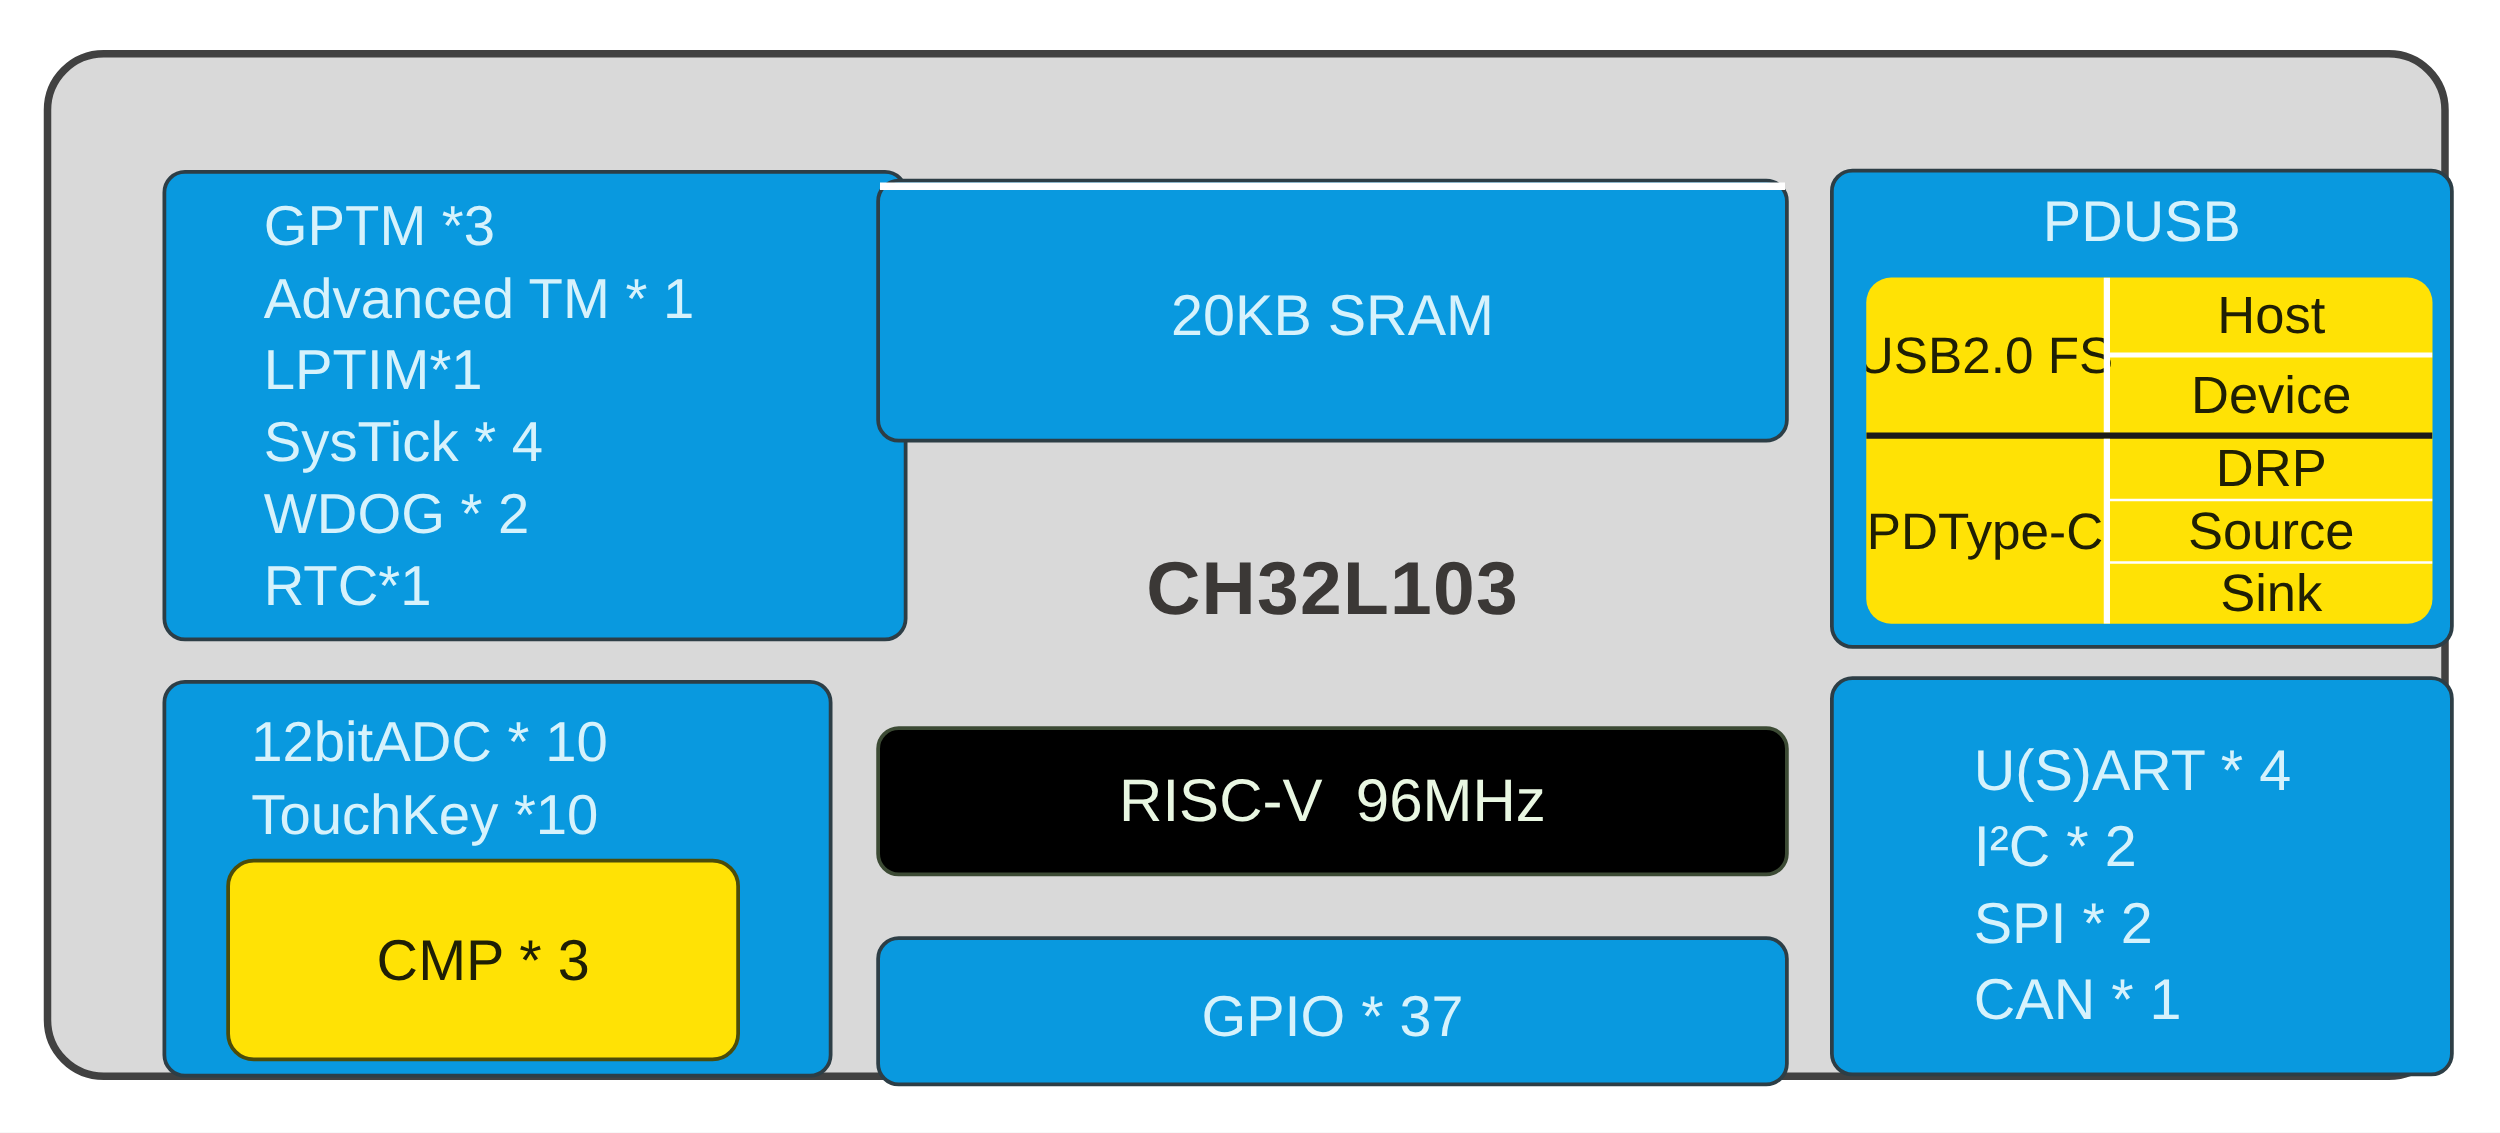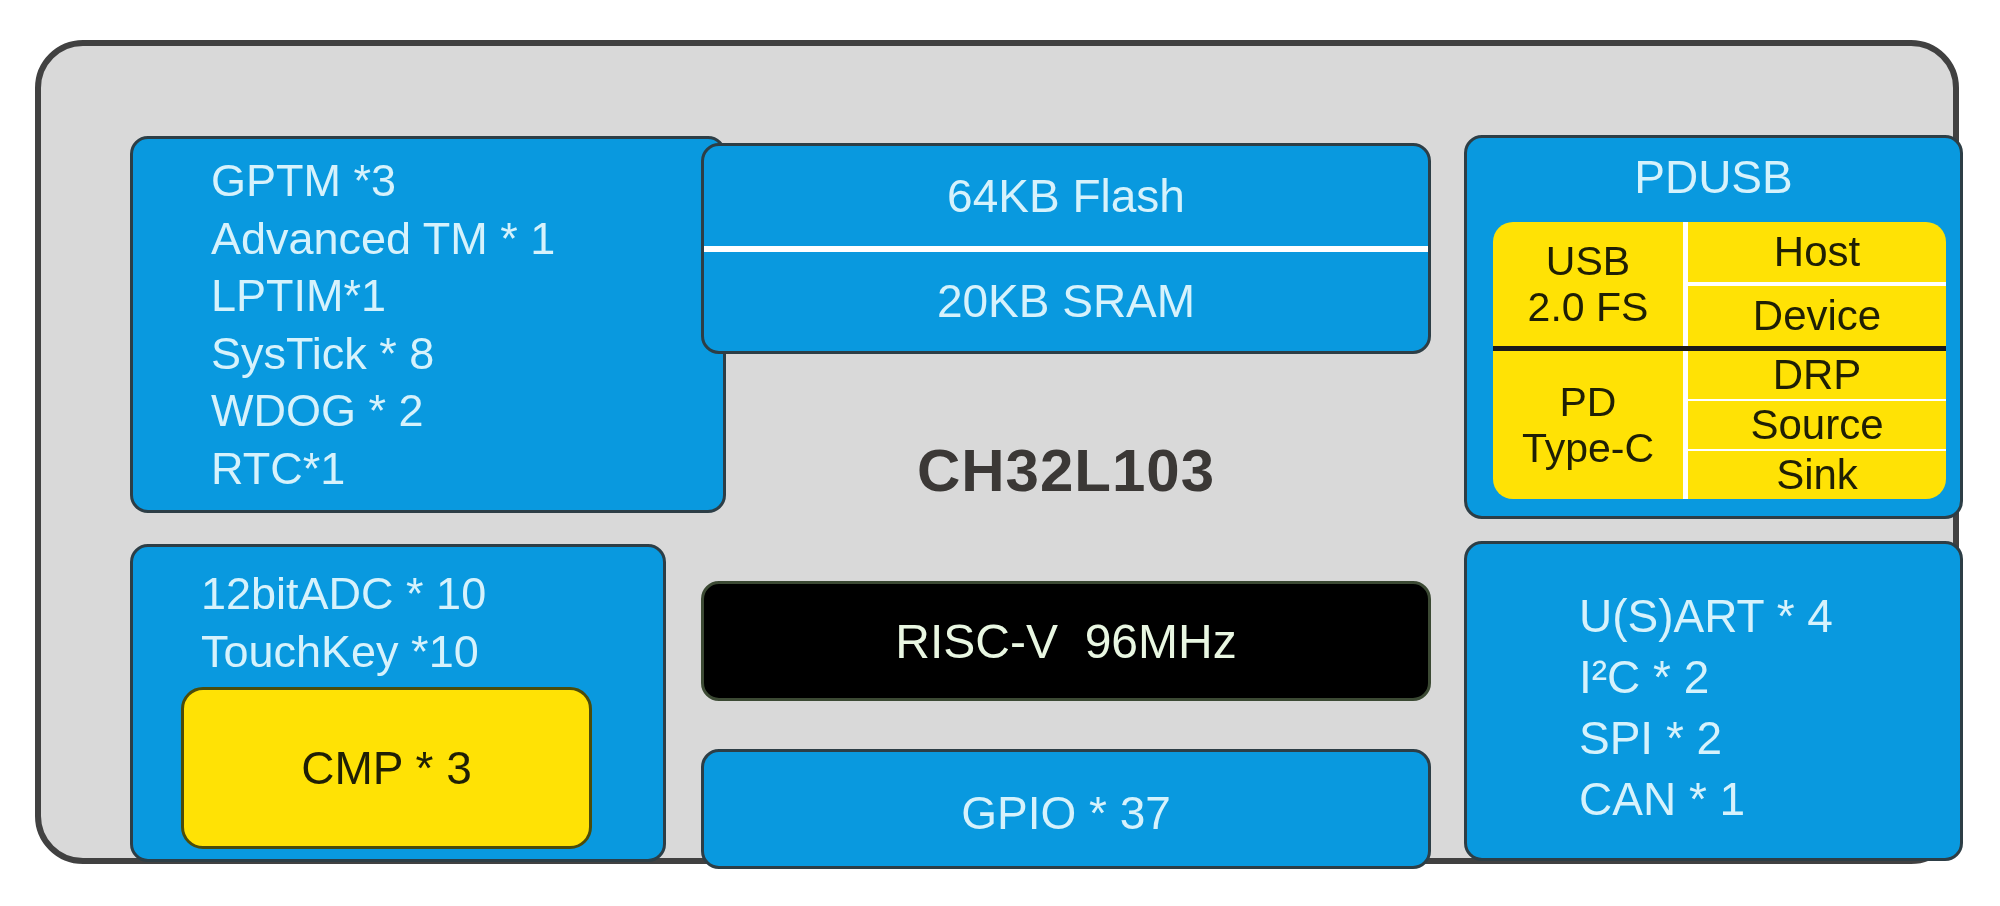--- a/index.html
+++ b/index.html
@@ -48,21 +48,21 @@
 
   
   .pdusb{left:1423px;top:89px;width:499px;height:384px;}
   .pdusb-title{position:absolute;left:0;top:12px;width:100%;text-align:center;font-size:46px;}
   .usb-table{position:absolute;left:26px;top:84px;width:453px;height:277px;background:#ffe205;
              border-radius:20px;overflow:hidden;display:flex;flex-direction:column;}
   .tbl-row{display:flex;}
   .tbl-top{height:129px;}
   .tbl-bottom{height:148px;}
   .tbl-blackline{height:5px;background:#1a1a1a;}
-  .cell-left{width:190px;display:flex;flex-direction:column;justify-content:center;align-items:center;}
+  .cell-left{width:190px;display:flex;flex-direction:row;justify-content:center;align-items:center;}
   .cell-left .txt{font-size:41px;line-height:46px;}
   .vline{width:5px;background:#ffffff;}
   .cell-right{flex:1;display:flex;flex-direction:column;}
   .mode{flex:1;display:flex;align-items:center;justify-content:center;}
   .mode .txt{font-size:42px;}
   .hline{height:4px;background:#ffffff;}
 
   
   .comms{left:1423px;top:495px;width:499px;height:320px;display:flex;flex-direction:column;justify-content:center;padding:14px 0 0 112px;}
   .comms .txt{font-size:46px;line-height:61px;}
@@ -70,37 +70,34 @@
 </head>
 <body>
 
 <div class="canvas">
   <div class="shell">
 
     <div class="box blue timers">
       <div class="txt light">GPTM *3</div>
       <div class="txt light">Advanced TM * 1</div>
       <div class="txt light">LPTIM*1</div>
-      <div class="txt light">SysTick * 8</div>
+      <div class="txt light">SysTick * 4</div>
       <div class="txt light">WDOG * 2</div>
       <div class="txt light">RTC*1</div>
     </div>
 
     <div class="box blue analog">
       <div class="txt light">12bitADC * 10</div>
       <div class="txt light">TouchKey *10</div>
       <div class="opa">
         <div class="txt dark">CMP * 3</div>
       </div>
     </div>
 
     <div class="box blue memory">
-      <div class="mem-half">
-        <div class="txt light">64KB Flash</div>
-      </div>
       <div class="mem-divider"></div>
       <div class="mem-half">
         <div class="txt light">20KB SRAM</div>
       </div>
     </div>
 
     <div class="chip-title txt">CH32L103</div>
 
     <div class="box green core">
       <div class="txt">RISC-V  96MHz</div>

